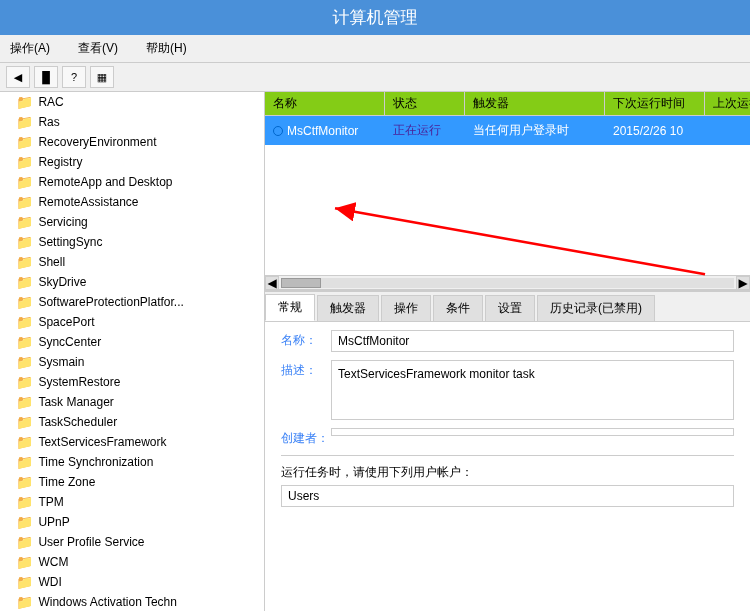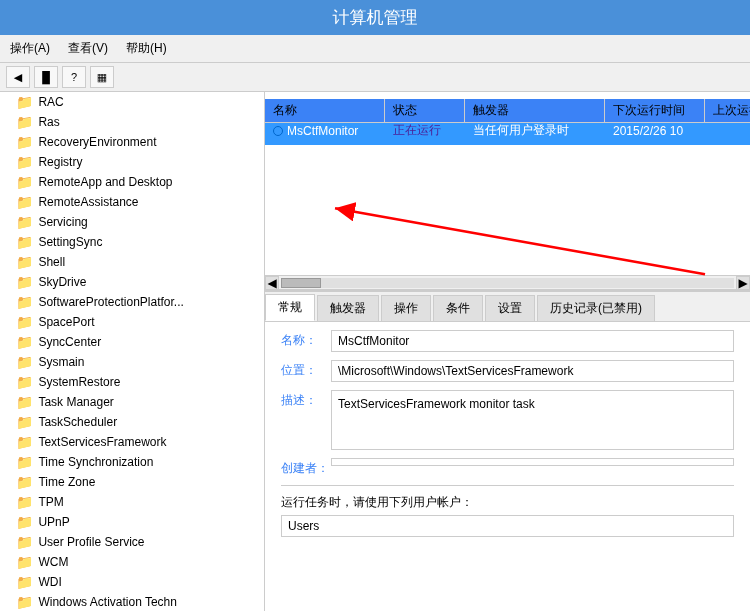--- a/index.html
+++ b/index.html
@@ -16,21 +16,21 @@
       color: white;
       text-align: center;
       padding: 6px 8px;
       font-size: 17px;
     }
     .menu-bar {
       background: #f0f0f0;
       border-bottom: 1px solid #ccc;
       padding: 3px 6px;
       display: flex;
-      gap: 10px;
+      gap: 20px;
     }
     .menu-item {
       font-size: 12px;
       cursor: pointer;
       padding: 2px 4px;
     }
     .toolbar {
       background: #f0f0f0;
       border-bottom: 1px solid #ccc;
       padding: 3px 6px;
@@ -80,24 +80,24 @@
       overflow: hidden;
     }
     .top-table {
       height: 200px;
       overflow: auto;
       border-bottom: 3px solid #ccc;
       position: relative;
     }
     .table-header {
       display: flex;
-      background: #3b82f6;
+      background: #84cc16;
       border-bottom: 1px solid #ccc;
       position: sticky;
-      top: 7px;
+      top: 0;
       z-index: 1;
     }
     .th {
       padding: 3px 8px;
       border-right: 1px solid #ccc;
       font-size: 12px;
       flex-shrink: 0;
     }
     .th-name { width: 120px; }
     .th-status { width: 80px; }
@@ -420,24 +420,20 @@
         <div class="tab"><span>条件</span></div>
         <div class="tab"><span>设置</span></div>
         <div class="tab"><span>历史记录(已禁用)</span></div>
       </div>
       <div class="detail-content">
         <div class="detail-row">
           <div class="detail-label">名称：</div>
           <div class="detail-value">MsCtfMonitor</div>
         </div>
         <div class="detail-row">
-          <div class="detail-label">位置：</div>
-          <div class="detail-value">\Microsoft\Windows\TextServicesFramework</div>
-        </div>
-        <div class="detail-row">
           <div class="detail-label">描述：</div>
           <div class="detail-value-multiline">TextServicesFramework monitor task</div>
         </div>
         <div class="detail-row">
           <div class="detail-label">创建者：</div>
           <div class="detail-value"></div>
         </div>
         <div class="security-section">
           <div class="security-label">运行任务时，请使用下列用户帐户：</div>
           <div class="detail-value">Users</div>

